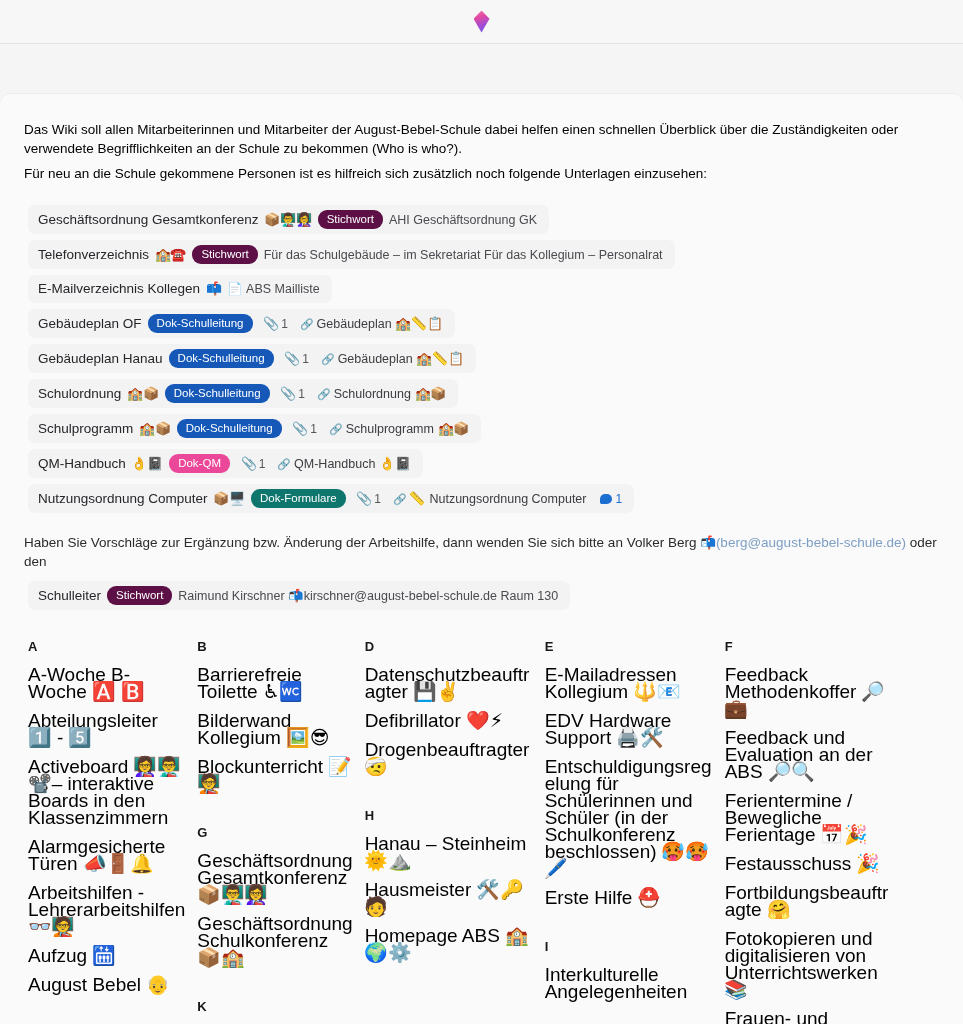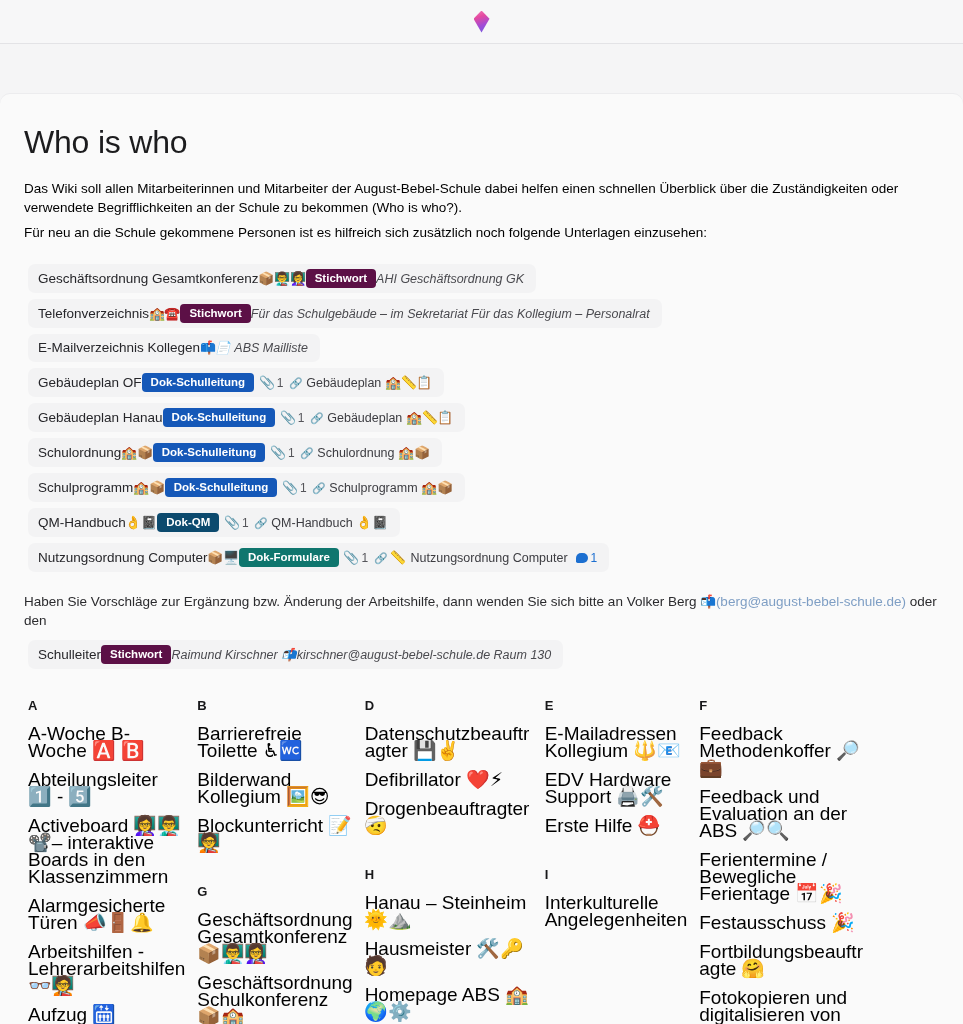--- a/index.html
+++ b/index.html
@@ -58,49 +58,50 @@
     margin: 0 0 6px 2px;
     max-width: 905px;
   }
   p.intro.second { margin-bottom: 22px; }
 
   
   .doc-list { margin: 0 0 6px 0; }
   .doc-row {
     display: inline-flex;
     align-items: center;
+    gap: 6px;
     background: #f3f3f4;
     border-radius: 7px;
     padding: 5px 12px 5px 10px;
     margin: 0 0 6px 6px;
     font-size: 13.5px;
     color: #26262a;
     white-space: nowrap;
     line-height: 18px;
     text-align: center;
   }
   .doc-row .doc-title { color: #26262a; }
   .emoji { font-family: "DejaVu Sans", sans-serif; font-size: 13px; letter-spacing: -0.5px;}
 
   .badge {
     display: inline-block;
-    border-radius: 4px;
+    border-radius: 9px;
     color: #ffffff;
     font-size: 11.5px;
-    font-weight: 700;
+    font-weight: 400;
     padding: 2px 9px 3px 9px;
     line-height: 14px;
     white-space: nowrap;
   }
   .badge.stichwort    { background: #5c1046; }
   .badge.schulleitung { background: #1558b8; }
   .badge.qm           { background: #f0571c; }
   .badge.formulare    { background: #a620b4; }
 
-  .meta { font-size: 12.5px; color: #4a4a4f; font-style: italic; }
+  .meta { font-size: 12.5px; color: #4a4a4f; }
   .attach { display:inline-flex; align-items:center; gap:2px; color:#55555a; font-size:12px; margin-left:5px;}
   .ref {
     display:inline-flex; align-items:center; gap:4px;
     font-size:12.5px; color:#3c3c41; margin-left:6px;
   }
   .chain { display:inline-block; color:#6c6c72; font-size:11px; letter-spacing:-1px;}
   .comment {
     display:inline-flex; align-items:center; gap:3px;
     color:#1c6fd0; font-size:12px; margin-left:8px;
   }
@@ -149,21 +150,20 @@
 </head>
 <body>
 
 <div class="topbar">
   <div class="logo-gem"></div>
 </div>
 
 <div class="page-wrap">
   <div class="card">
 
-    <h1 class="title">Who is who</h1>
 
     <p class="intro">Das Wiki soll allen Mitarbeiterinnen und Mitarbeiter der August-Bebel-Schule dabei helfen einen schnellen Überblick über die Zuständigkeiten oder verwendete Begrifflichkeiten an der Schule zu bekommen (Who is who?).</p>
     <p class="intro second">Für neu an die Schule gekommene Personen ist es hilfreich sich zusätzlich noch folgende Unterlagen einzusehen:</p>
 
     <div class="doc-list" id="doc-list"><div class="doc-row">
           <span class="doc-title">Geschäftsordnung Gesamtkonferenz</span>
           <span class="emoji">📦👨‍🏫👩‍🏫</span>
           <span class="badge stichwort" style="background: rgb(92, 16, 70);">Stichwort</span>
           <span class="meta">AHI Geschäftsordnung GK</span>
         </div><br><div class="doc-row">
@@ -221,21 +221,21 @@
             <span>1</span>
           </span>
           <span class="ref">
             <span class="chain">🔗</span>
             <span>Schulprogramm</span>
             <span class="emoji">🏫📦</span>
           </span>
         </div><br><div class="doc-row">
           <span class="doc-title">QM-Handbuch</span>
           <span class="emoji">👌📓</span>
-          <span class="badge qm" style="background: #0c4a6e;">Dok-QM</span>
+          <span class="badge qm" style="background: #ec4899;">Dok-QM</span>
           <span class="attach">
             <span class="emoji">📎</span>
             <span>1</span>
           </span>
           <span class="ref">
             <span class="chain">🔗</span>
             <span>QM-Handbuch</span>
             <span class="emoji">👌📓</span>
           </span>
         </div><br><div class="doc-row">
@@ -295,20 +295,21 @@
           <a class="entry" href="#">Drogenbeauftragter 🤕</a>
           <div class="letter spaced">H</div>
           <a class="entry" href="#">Hanau – Steinheim 🌞⛰️</a>
           <a class="entry" href="#">Hausmeister 🛠️🔑🧑</a>
           <a class="entry" href="#">Homepage ABS 🏫🌍⚙️</a>
         </div>
         <div class="col">
           <div class="letter">E</div>
           <a class="entry" href="#">E-Mailadressen Kollegium 🔱📧</a>
           <a class="entry" href="#">EDV Hardware Support 🖨️🛠️</a>
+          <a class="entry" href="#">Entschuldigungsregelung für Schülerinnen und Schüler (in der Schulkonferenz beschlossen) 🥵🥵🖊️</a>
           <a class="entry" href="#">Erste Hilfe ⛑️</a>
           <div class="letter spaced">I</div>
           <a class="entry" href="#">Interkulturelle Angelegenheiten</a>
         </div>
         <div class="col">
           <div class="letter">F</div>
           <a class="entry" href="#">Feedback Methodenkoffer 🔎💼</a>
           <a class="entry" href="#">Feedback und Evaluation an der ABS 🔎🔍</a>
           <a class="entry" href="#">Ferientermine / Bewegliche Ferientage 📅🎉</a>
           <a class="entry" href="#">Festausschuss 🎉</a>

